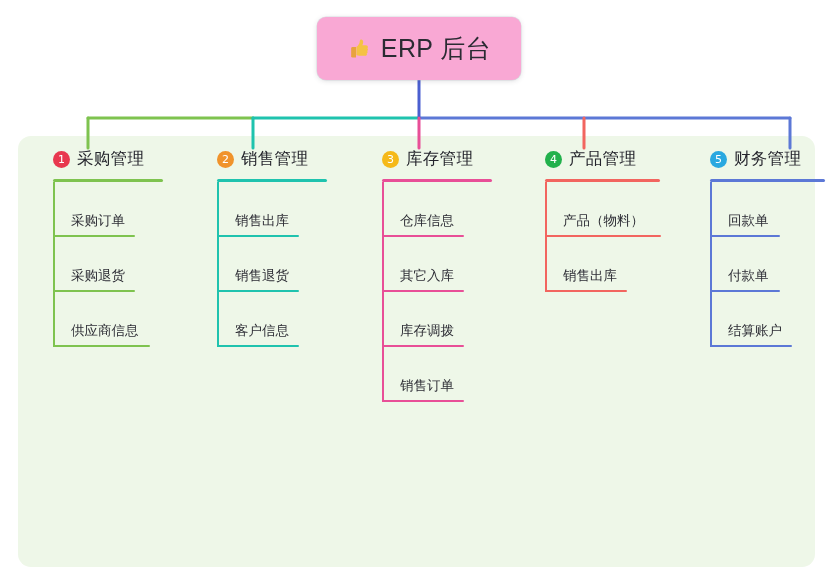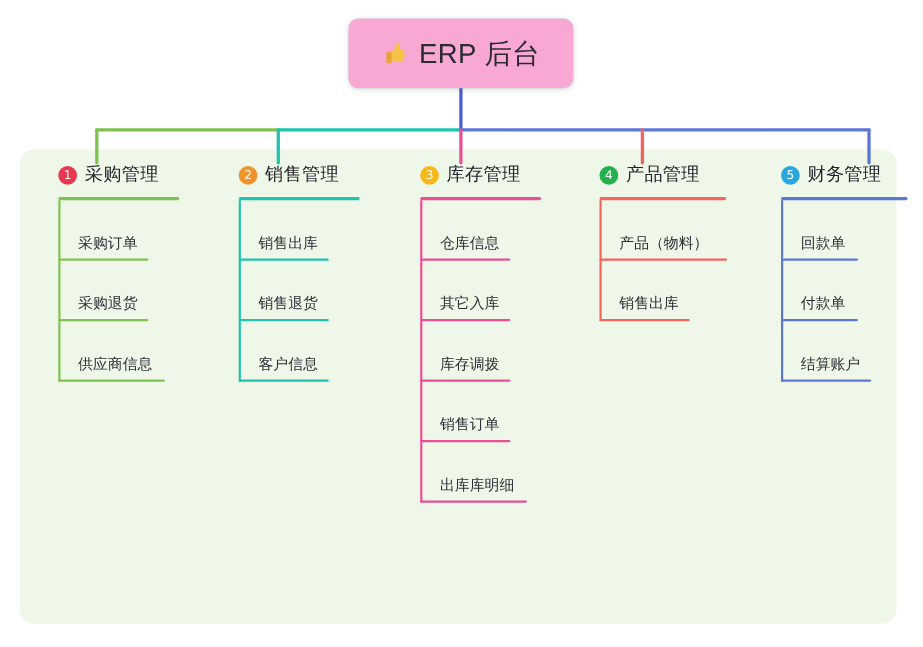--- a/index.html
+++ b/index.html
@@ -163,24 +163,20 @@
             <div class="item-rule" style="background: rgb(232, 79, 151); width: 82px;"></div>
           </div>
           <div class="item">
             <span class="item-label">库存调拨</span>
             <div class="item-rule" style="background: rgb(232, 79, 151); width: 82px;"></div>
           </div>
           <div class="item">
             <span class="item-label">销售订单</span>
             <div class="item-rule" style="background: rgb(232, 79, 151); width: 82px;"></div>
           </div>
-          <div class="item">
-            <span class="item-label">出库库明细</span>
-            <div class="item-rule" style="background: rgb(232, 79, 151); width: 97px;"></div>
-          </div>
         </div>
       </div>
       <div class="col" style="left: 528px;">
         <div class="col-head">
           <span class="badge" style="background: rgb(34, 177, 76);">4</span>
           <span class="col-title">产品管理</span>
         </div>
         <div class="head-rule" style="background: rgb(242, 101, 95); width: 115px; margin-left: 17px;"></div>
         <div class="items">
           <div class="spine" style="background: rgb(242, 101, 95);"></div>

